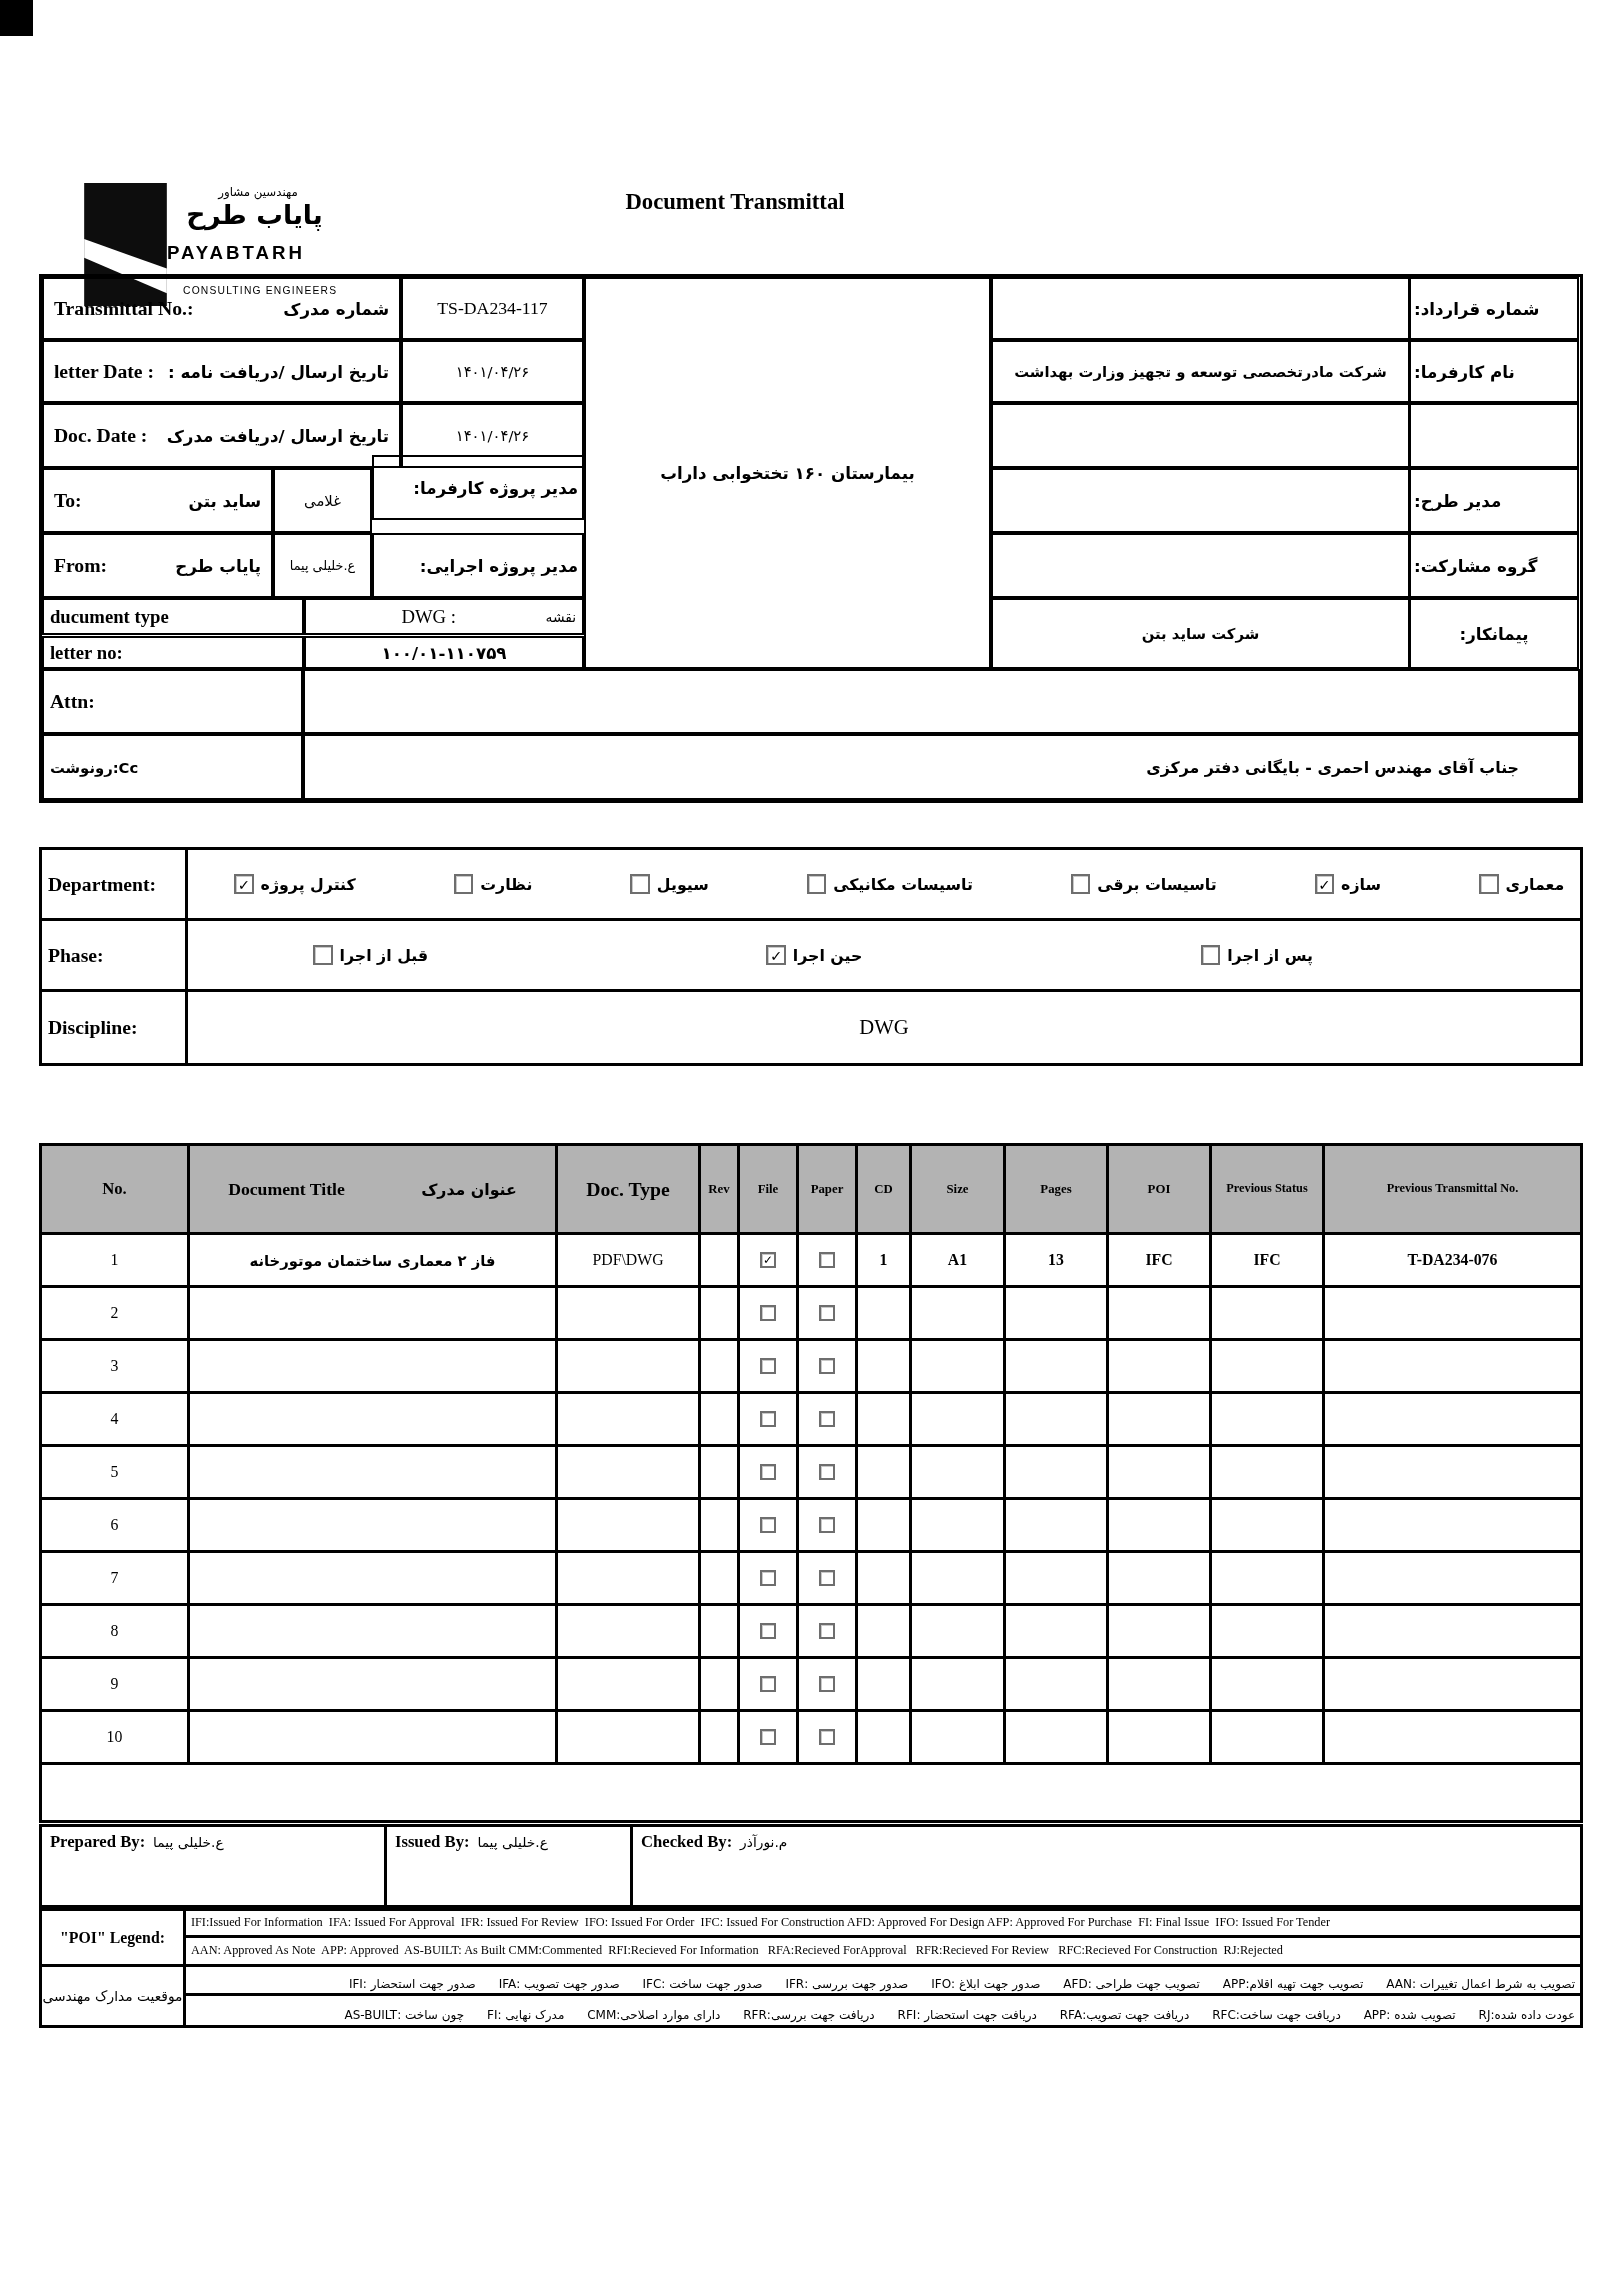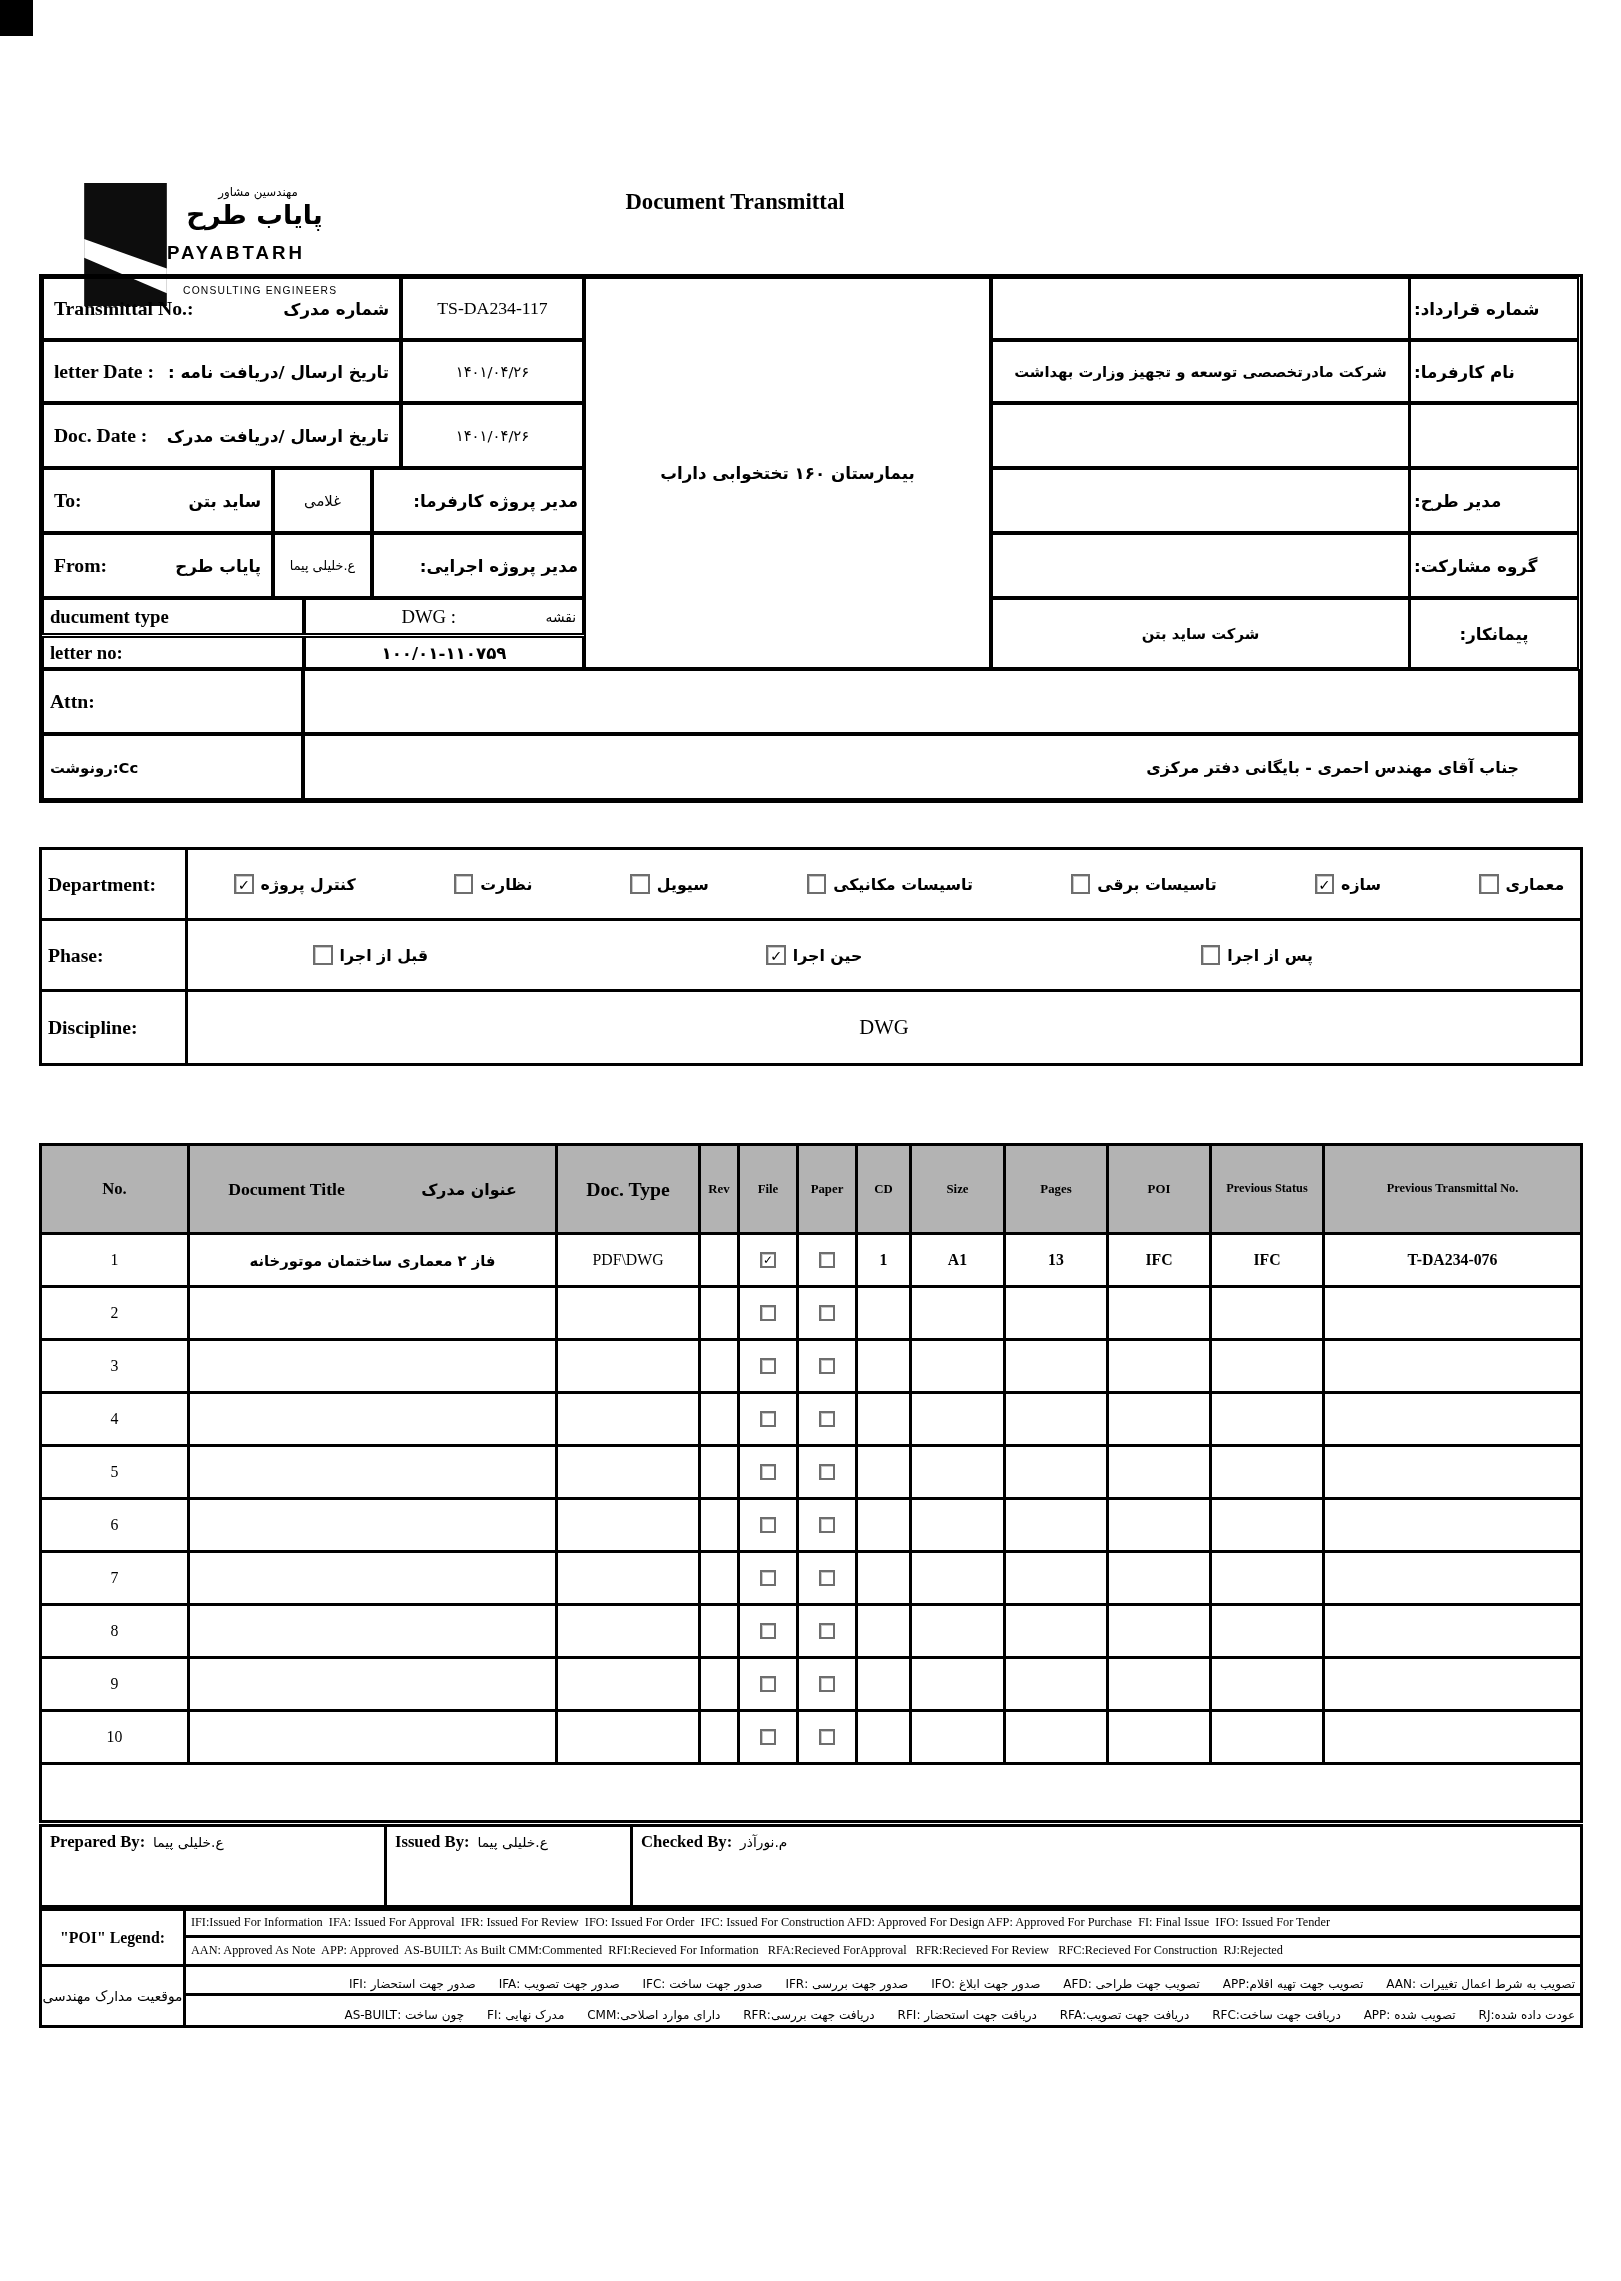--- a/index.html
+++ b/index.html
@@ -133,21 +133,21 @@
     <span class="fa" style="font-size:14.8px;">۱۴۰۱/۰۴/۲۶</span>
   </div>
 
   <div class="icell sb" style="left:0;top:191px;width:231px;height:65px;">
     <span class="lblE">To:</span>
     <span class="lblF fa">ساید بتن</span>
   </div>
   <div class="icell ctr" style="left:231px;top:191px;width:99px;height:65px;">
     <span class="fa rtl" style="font-size:14.8px;">غلامی</span>
   </div>
-  <div class="icell" style="left:330px;top:191px;width:212px;height:65px;justify-content:flex-end;padding:0 3.9px;">
+  <div class="icell" style="left:330px;top:178px;width:212px;height:65px;justify-content:flex-end;padding:0 3.9px;">
     <span class="lblF fa">مدیر پروژه کارفرما:</span>
   </div>
 
   <div class="icell sb" style="left:0;top:256px;width:231px;height:65px;">
     <span class="lblE">From:</span>
     <span class="lblF fa">پایاب طرح</span>
   </div>
   <div class="icell ctr" style="left:231px;top:256px;width:99px;height:65px;">
     <span class="fa rtl" style="font-size:12.8px;">ع.خلیلی پیما</span>
   </div>

